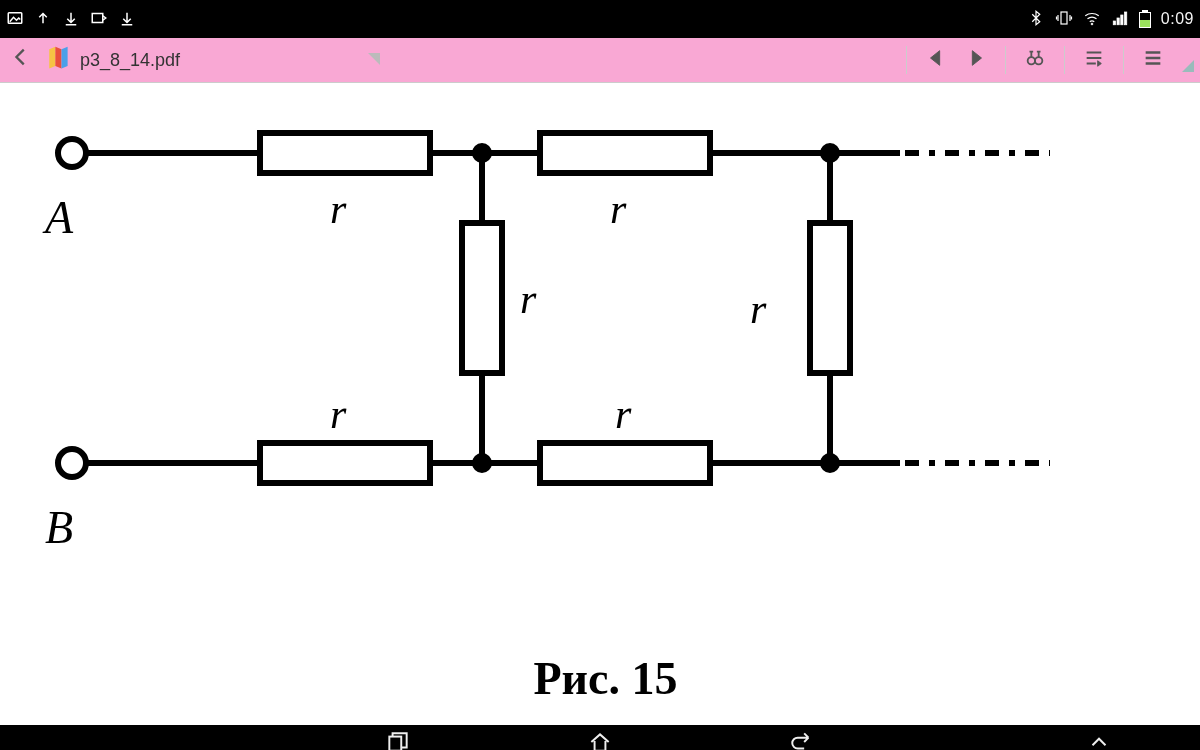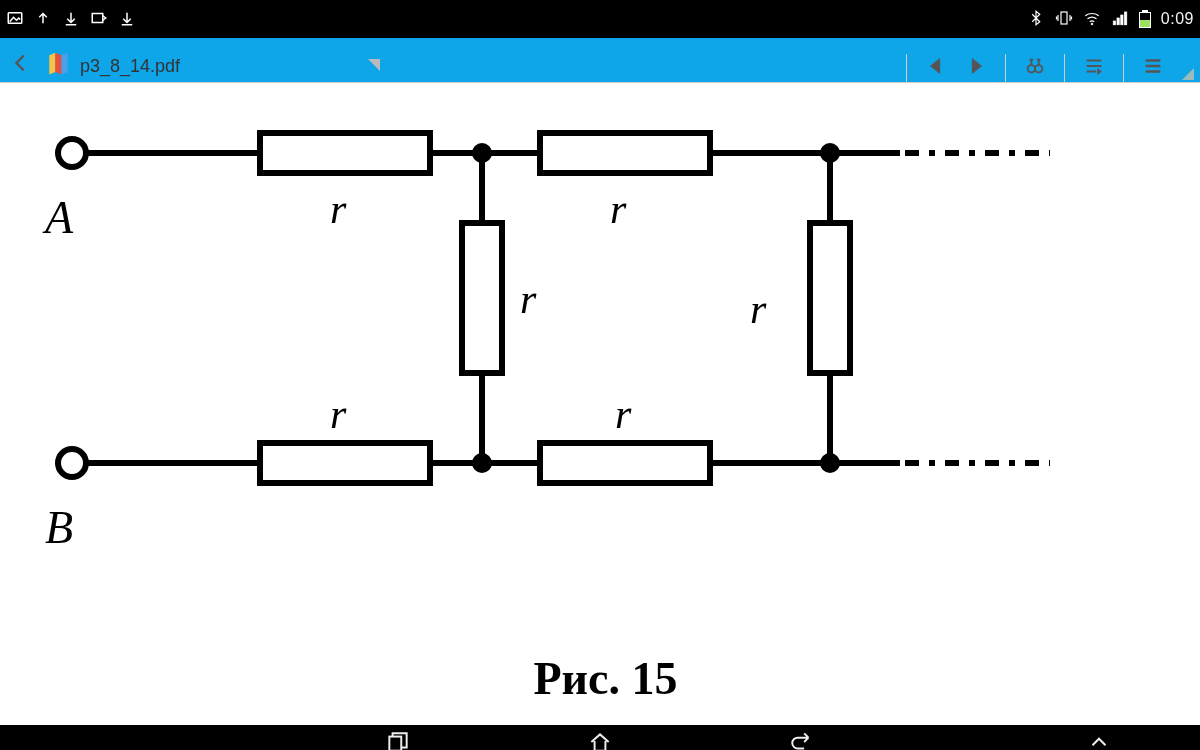--- a/index.html
+++ b/index.html
@@ -22,24 +22,24 @@
   }
   .status-left, .status-right {
     display: flex;
     align-items: center;
     gap: 10px;
   }
   .status-right { margin-left: auto; }
   .clock { font-size: 16px; color: #f4f4f4; letter-spacing: 0.5px;}
   .app-bar {
     height: 44px;
-    background: #0ea5e9;
+    background: #f9a8d4;
     border-bottom: 1px solid #ccc;
     display: flex;
-    align-items: flex-end;
+    align-items: center;
     padding: 0 6px;
     gap: 18px;
   }
   .app-left { display:flex; align-items:center; gap:8px; flex:1;}
   .app-back { font-size: 24px; color:#444; padding:0 4px; }
   .app-title { font-size: 18px; color:#333; }
   .app-right { display:flex; align-items:center; gap:18px; color:#555;}
   .app-dropdown-marker { font-size:12px; color:#888; margin-left:180px;}
   .content {
     background:#fff;

